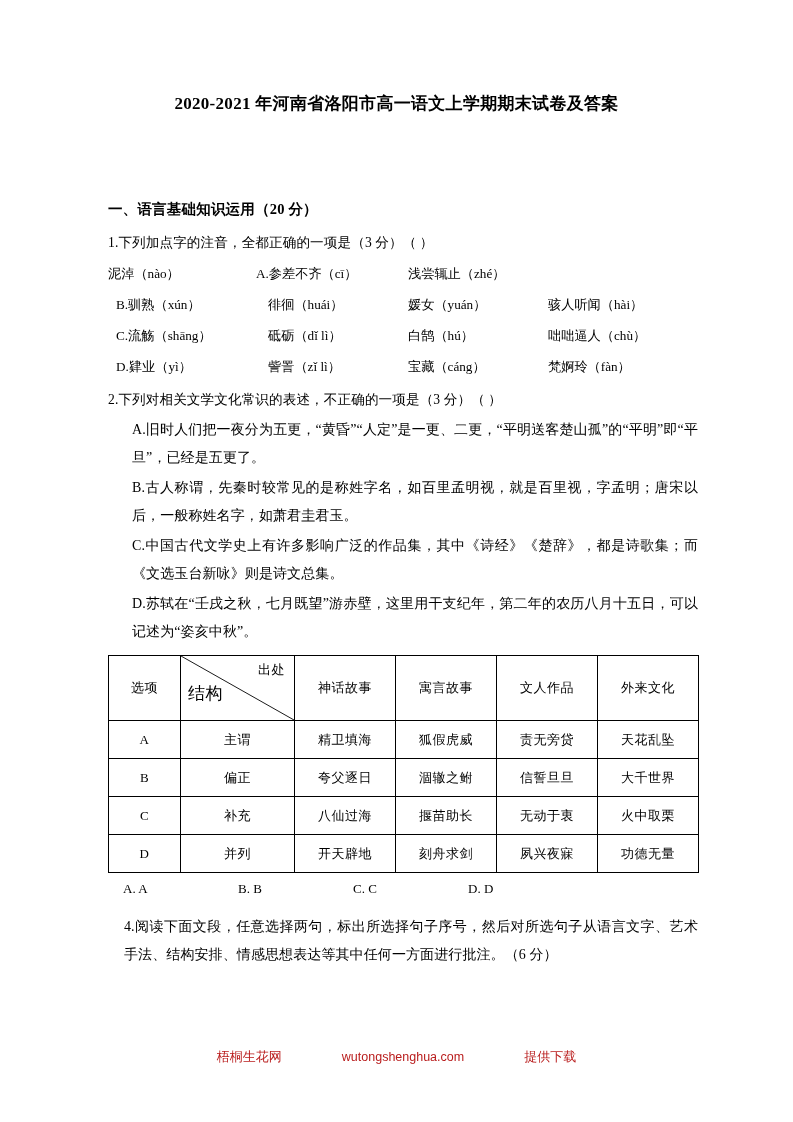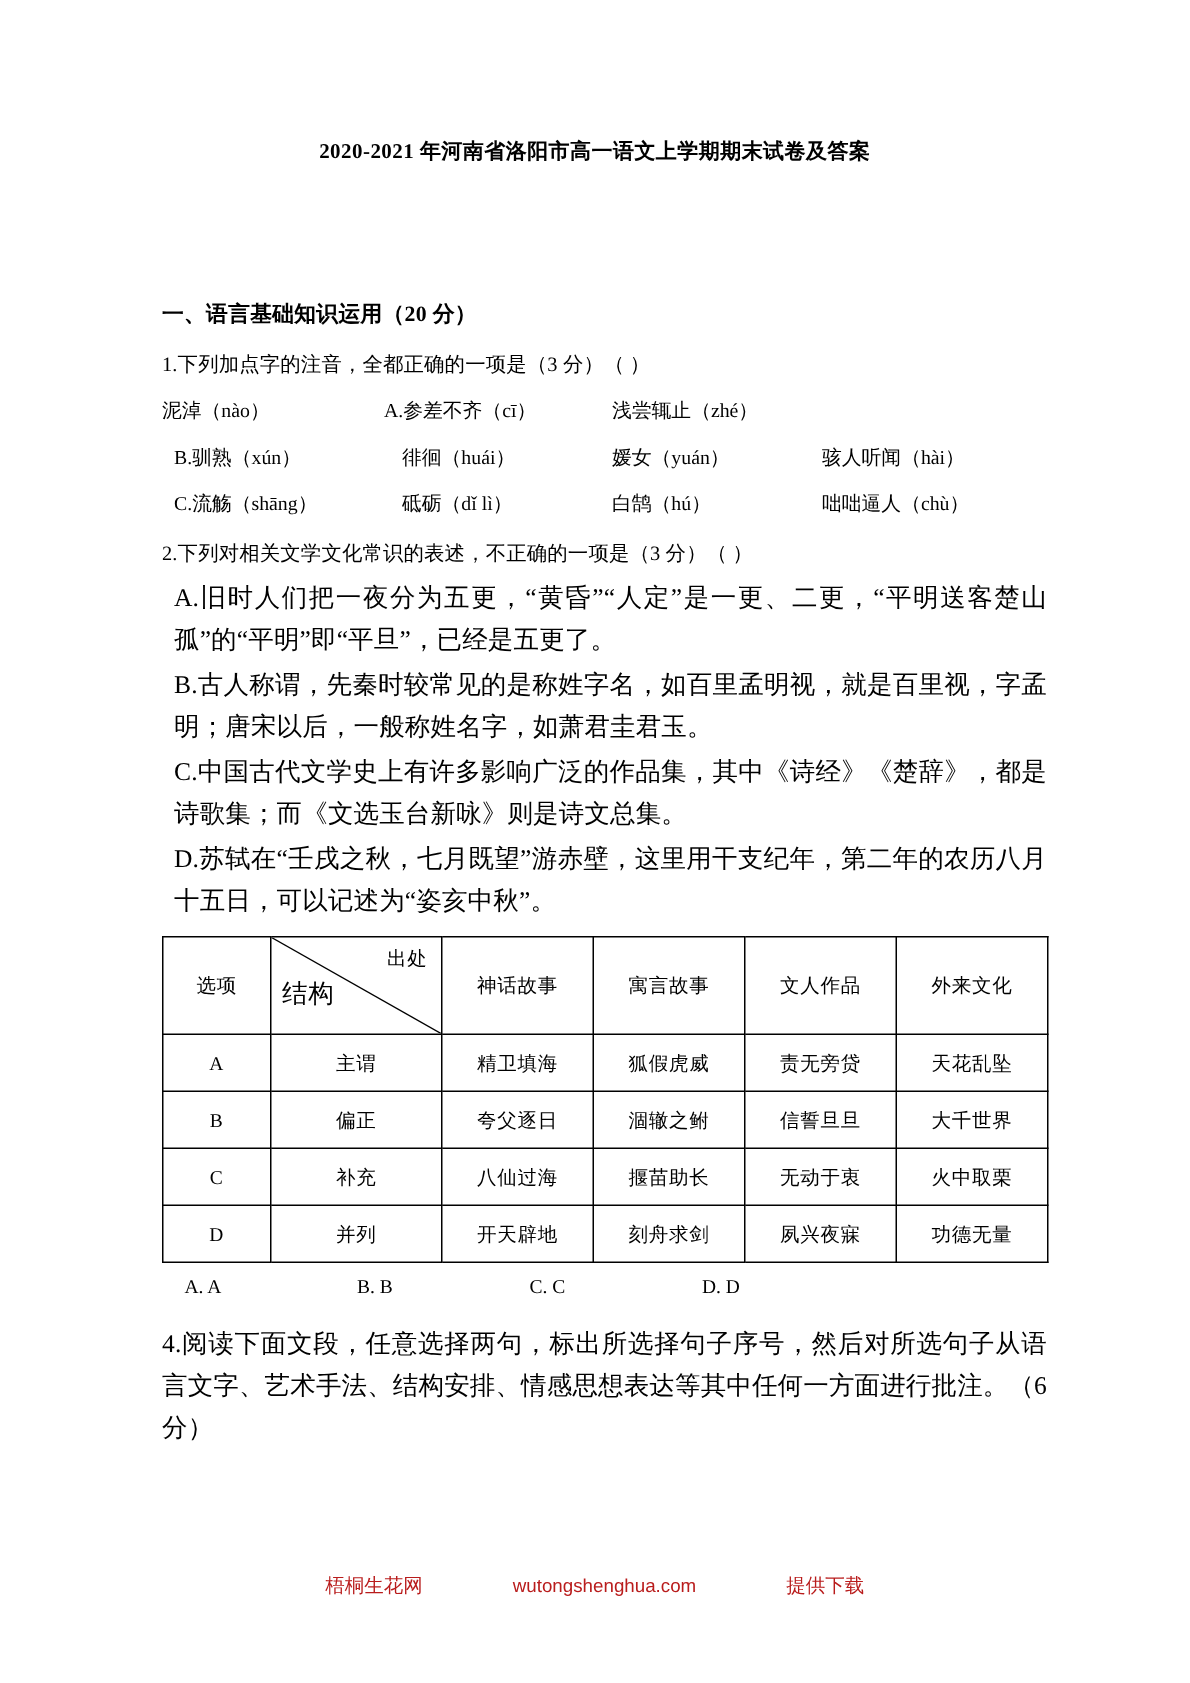--- a/index.html
+++ b/index.html
@@ -22,21 +22,21 @@
     box-sizing: border-box;
   }
 
   
   .doc-title {
     position: absolute;
     left: 0;
     right: 0;
     top: 92px;
     text-align: center;
-    font-size: 14px;
+    font-size: 17px;
     font-weight: bold;
     letter-spacing: 0.3px;
     font-family: "Liberation Serif", "DejaVu Serif", serif;
   }
 
   
   .content {
     position: absolute;
     left: 108px;
     top: 200px;
@@ -72,23 +72,23 @@
   .opt-grid .cell {
     box-sizing: border-box;
   }
   .opt-grid .c1 { width: 160px; padding-left: 8px; }
   .opt-grid .c2 { width: 140px; }
   .opt-grid .c3 { width: 140px; }
   .opt-grid .c4 { width: 150px; }
 
   
   .opt-para {
-    font-size: 17px;
+    font-size: 14px;
     line-height: 28px;
-    margin: 2px 0 0 0;
+    margin: 2px 0 0 16px;
     padding-left: 8px;
     text-align: justify;
     letter-spacing: 0.1px;
   }
 
   
   .idiom-table {
     border-collapse: collapse;
     width: 590px;
     margin: 9px 0 4px 0;
@@ -189,20 +189,26 @@
       <span class="cell c4">骇人听闻（hài）</span>
     </div>
 
     <div class="opt-grid">
       <span class="cell c1"><span>C.</span><span>流觞（shāng）</span></span>
       <span class="cell c2">砥砺（dǐ lì）</span>
       <span class="cell c3">白鹄（hú）</span>
       <span class="cell c4">咄咄逼人（chù）</span>
     </div>
 
+    <div class="opt-grid">
+      <span class="cell c1"><span>D.</span><span>肄业（yì）</span></span>
+      <span class="cell c2">訾詈（zǐ lì）</span>
+      <span class="cell c3">宝藏（cáng）</span>
+      <span class="cell c4">梵婀玲（fàn）</span>
+    </div>
 
     <p class="q-line q-stem">2.下列对相关文学文化常识的表述，不正确的一项是（3 分）（      ）</p>
     <p class="opt-para">A.旧时人们把一夜分为五更，“黄昏”“人定”是一更、二更，“平明送客楚山孤”的“平明”即“平旦”，已经是五更了。</p>
     <p class="opt-para">B.古人称谓，先秦时较常见的是称姓字名，如百里孟明视，就是百里视，字孟明；唐宋以后，一般称姓名字，如萧君圭君玉。</p>
     <p class="opt-para">C.中国古代文学史上有许多影响广泛的作品集，其中《诗经》《楚辞》，都是诗歌集；而《文选玉台新咏》则是诗文总集。</p>
     <p class="opt-para">D.苏轼在“壬戌之秋，七月既望”游赤壁，这里用干支纪年，第二年的农历八月十五日，可以记述为“姿亥中秋”。</p>
 
 
     <table class="idiom-table">
       <colgroup>

